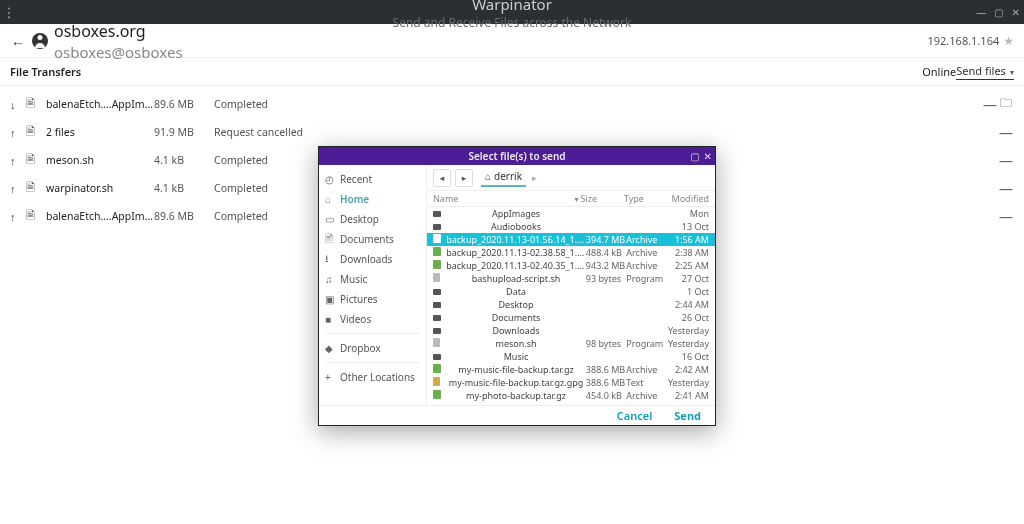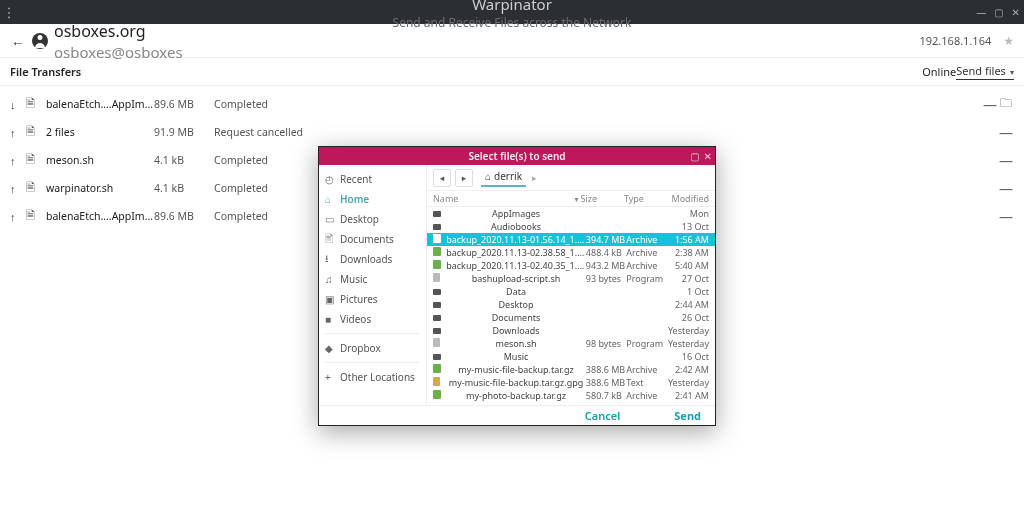--- a/index.html
+++ b/index.html
@@ -14,21 +14,21 @@
   .tb-ctrls { position:absolute; right:4px; display:flex; gap:8px; color:#aaa; font-size:10px; }
 
   
   .header { height:34px; display:flex; align-items:center; padding:0 10px; border-bottom:1px solid #eee;}
   .back-arrow { width:16px; text-align:center; color:#333; font-size:14px; }
   .avatar { width:16px; height:16px; border-radius:50%; background:#333; margin:0 6px; position:relative;}
   .avatar::before{content:"";position:absolute;top:2px;left:50%;transform:translateX(-50%);width:5px;height:5px;border-radius:50%;background:#fff;}
   .avatar::after{content:"";position:absolute;bottom:1px;left:50%;transform:translateX(-50%);width:10px;height:5px;border-radius:5px 5px 0 0;background:#fff;}
   .host { font-size:16px; font-weight:400; color:#222;}
   .subhost{ font-size:15px; color:#888;}
-  .hdr-right { margin-left:auto; display:flex; align-items:center; gap:12px; font-size:11px;}
+  .hdr-right { margin-left:auto; display:flex; align-items:center; gap:4px; font-size:11px;}
   .ip { color:#555;}
   .star { color:#bbb; font-size:12px;}
 
   
   .bar2 { height:28px; display:flex; align-items:center; padding:0 10px; border-bottom:1px solid #eee; font-size:11px;}
   .bar2-label { font-weight:600; color:#222;}
   .bar2-right { margin-left:auto; display:flex; align-items:center; }
   .status-online{ color:#222;}
   .send-files { border-bottom:1px solid #333; padding-bottom:1px;}
   .chev { font-size:8px; color:#555; margin-left:2px;}
@@ -40,21 +40,21 @@
   .tfile  { width:14px; color:#333; font-size:11px; margin-left:2px;}
   .tname  { width:108px; margin-left:6px; color:#222; white-space:nowrap; overflow:hidden; text-overflow:ellipsis;}
   .tsize  { width:60px; color:#555;}
   .tstat  { width:150px; color:#555;}
   .tspacer{ flex:1;}
   .tminus { color:#666; font-size:14px; width:16px; text-align:center;}
   .tfolder{ color:#333; font-size:12px; width:16px; text-align:center;}
 
   
   .dialog { position:absolute; left:318px; top:146px; width:398px; height:280px; background:#fff; border:1px solid #222; box-shadow: 0 6px 24px rgba(0,0,0,0.35); display:flex; flex-direction:column;}
-  .dlg-titlebar { height:18px; background:#be185d; color:#eee; display:flex; align-items:center; font-size:10px; position:relative;}
+  .dlg-titlebar { height:18px; background:#4c1d95; color:#eee; display:flex; align-items:center; font-size:10px; position:relative;}
   .dlg-title { position:absolute; left:50%; transform:translateX(-50%); font-weight:600;}
   .dlg-ctrls { position:absolute; right:3px; display:flex; gap:4px; font-size:10px; color:#ddd;}
   .dlg-body { flex:1; display:flex; min-height:0;}
   .dlg-sidebar { width:108px; border-right:1px solid #eee; padding:4px 0; font-size:10px;}
   .sb-item { height:20px; display:flex; align-items:center; padding:0 6px; color:#555; gap:5px;}
   .sb-item.active { color:#4aa0b5; font-weight:600;}
   .sb-sep { height:1px; background:#eee; margin:4px 6px;}
   .sb-ico { width:10px; display:inline-block; font-size:10px; color:#666;}
   .sb-item.active .sb-ico{ color:#4aa0b5;}
 
@@ -81,21 +81,21 @@
   .i-text{ display:inline-block;width:7px;height:9px;background:#bbb;border-radius:1px;}
   .i-lock{ display:inline-block;width:7px;height:9px;background:#d4a84b;border-radius:1px;}
   .f-name { width:152px; white-space:nowrap; overflow:hidden; text-overflow:ellipsis;text-align:center;}
   .f-size { width:44px; color:#666;}
   .f-type { width:42px; color:#666;}
   .f-mod  { width:48px; color:#666; text-align:right;}
   .frow.selected .f-size,.frow.selected .f-type,.frow.selected .f-mod{color:#fff;}
 
   .dlg-footer { height:20px; border-top:1px solid #eee; display:flex; align-items:center; justify-content:flex-end; gap:22px; padding:0 14px; font-size:11px;}
   .btn-cancel { color:#14a0b4; font-weight:600;}
-  .btn-send   { color:#14a0b4; font-weight:700;margin-left:32px;}
+  .btn-send   { color:#14a0b4; font-weight:700;}
 </style>
 </head>
 <body>
 
 <div class="titlebar">
   <div class="tb-menu">⋮</div>
   <div class="tb-center">
     <div class="tb-title">Warpinator</div>
     <div class="tb-sub">Send and Receive Files across the Network</div>
   </div>
@@ -277,21 +277,21 @@
             <span class="f-name">backup_2020.11.13-02.38.58_1.tar</span>
             <span class="f-size">488.4 kB</span>
             <span class="f-type">Archive</span>
             <span class="f-mod">2:38 AM</span>
           </div>
           <div class="frow">
             <span class="f-ico"><span class="i-arch"></span></span>
             <span class="f-name">backup_2020.11.13-02.40.35_1.tar</span>
             <span class="f-size">943.2 MB</span>
             <span class="f-type">Archive</span>
-            <span class="f-mod">5:40 AM</span>
+            <span class="f-mod">2:25 AM</span>
           </div>
           <div class="frow">
             <span class="f-ico"><span class="i-text"></span></span>
             <span class="f-name">bashupload-script.sh</span>
             <span class="f-size">93 bytes</span>
             <span class="f-type">Program</span>
             <span class="f-mod">27 Oct</span>
           </div>
           <div class="frow">
             <span class="f-ico"><span class="i-fold"></span></span>
@@ -345,21 +345,21 @@
           <div class="frow">
             <span class="f-ico"><span class="i-lock"></span></span>
             <span class="f-name">my-music-file-backup.tar.gz.gpg</span>
             <span class="f-size">388.6 MB</span>
             <span class="f-type">Text</span>
             <span class="f-mod">Yesterday</span>
           </div>
           <div class="frow">
             <span class="f-ico"><span class="i-arch"></span></span>
             <span class="f-name">my-photo-backup.tar.gz</span>
-            <span class="f-size">580.7 kB</span>
+            <span class="f-size">454.0 kB</span>
             <span class="f-type">Archive</span>
             <span class="f-mod">2:41 AM</span>
           </div>
         </div>
     </div>
   </div>
   <div class="dlg-footer">
     <span class="btn-cancel">Cancel</span>
     <span class="btn-send">Send</span>
   </div>

